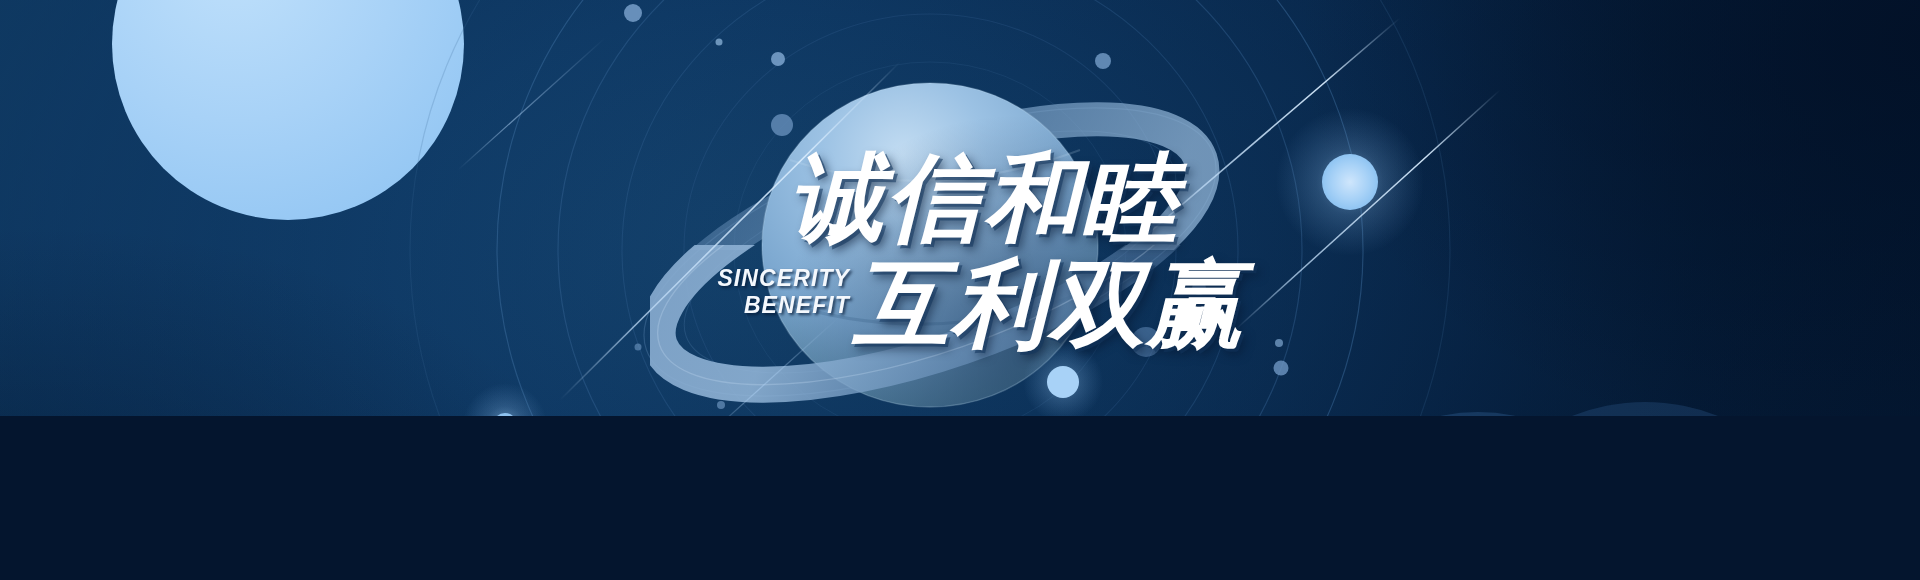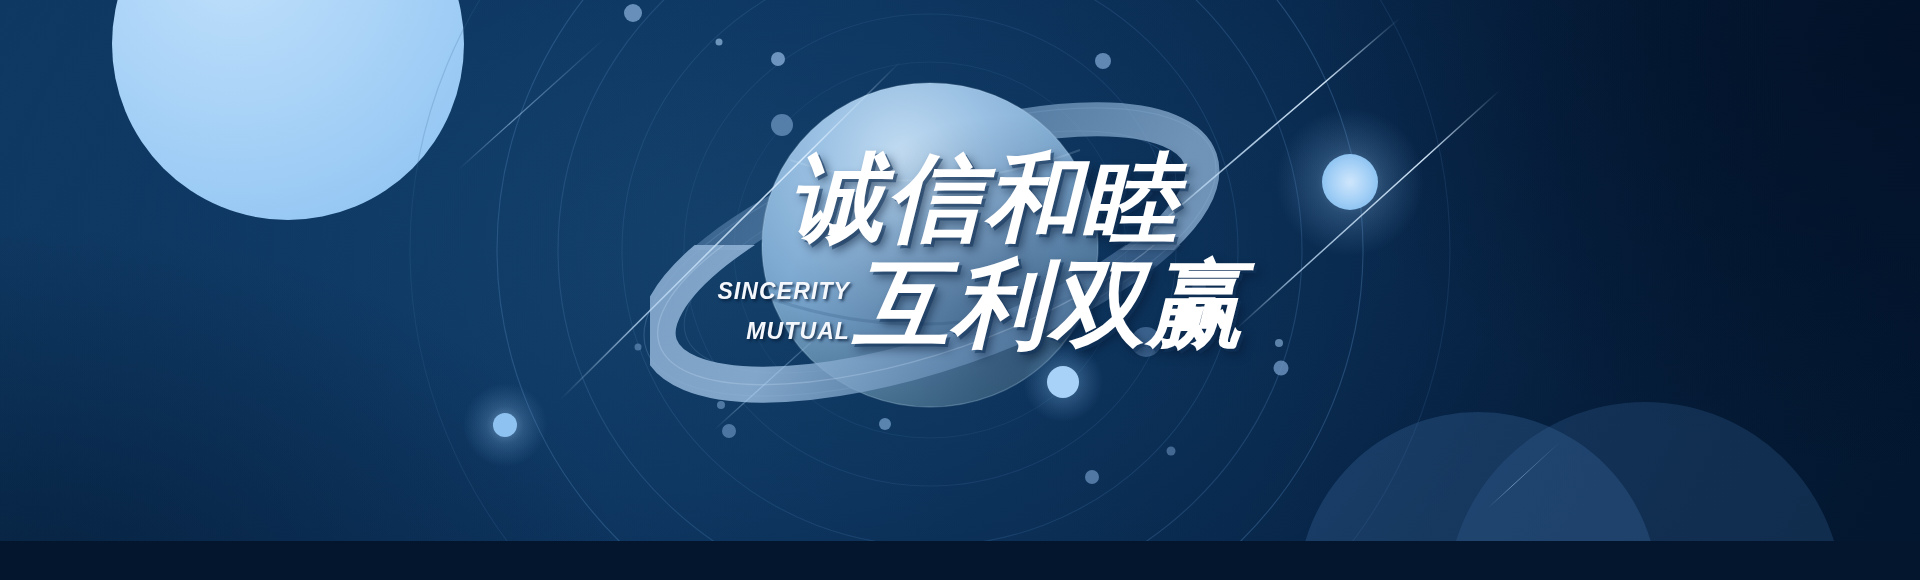--- a/index.html
+++ b/index.html
@@ -7,21 +7,21 @@
     padding: 0;
     background: #04152e;
   }
   body {
     font-family: "Liberation Sans", sans-serif;
   }
 
   #banner {
     position: relative;
     width: 1920px;
-    height: 541px;
+    height: 416px;
     overflow: hidden;
     background: #0f766e;
   }
 
   
   .bg-base {
     position: absolute;
     inset: 0;
     background:
       radial-gradient(ellipse 1150px 760px at 760px 250px,
@@ -98,21 +98,20 @@
     display: block;
     color: #f4f8fd;
     font-style: italic;
     font-weight: 700;
     font-size: 23px;
     line-height: 27px;
     letter-spacing: 1.1px;
     white-space: nowrap;
     text-shadow: 2px 2px 3px rgba(6,26,54,0.75);
     font-family: "Liberation Sans", sans-serif;
-    margin-top: 13px;
   }
 </style>
 </head>
 <body>
 
 <div id="banner">
 
   <div class="bg-base"></div>
   <div class="bg-vignette"></div>
   <div class="bg-corner-dark"></div>
@@ -276,17 +275,17 @@
   </svg>
 
   <div class="text-stack">
 
     <div class="cn-line" id="cn-line-1">诚信和睦</div>
 
     <div class="cn-line" id="cn-line-2">互利双赢</div>
 
     <div class="en-block">
       <span class="en-line" id="en1">SINCERITY</span>
-      <span class="en-line" id="en2">MUTUAL</span>
+      <span class="en-line" id="en2">BENEFIT</span>
     </div>
 
   </div>
 </div>
 
 </body></html>

